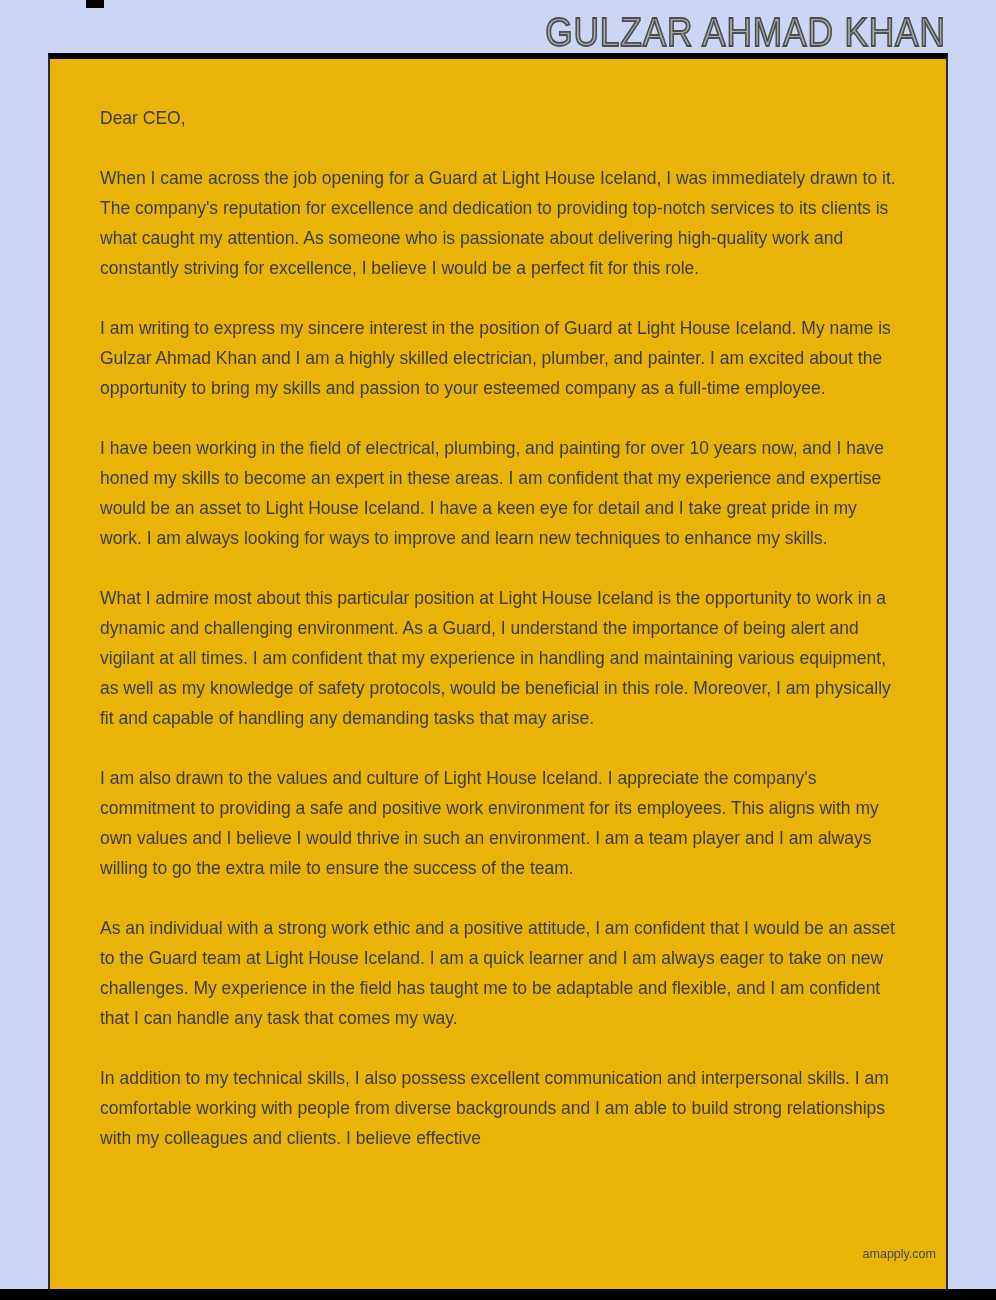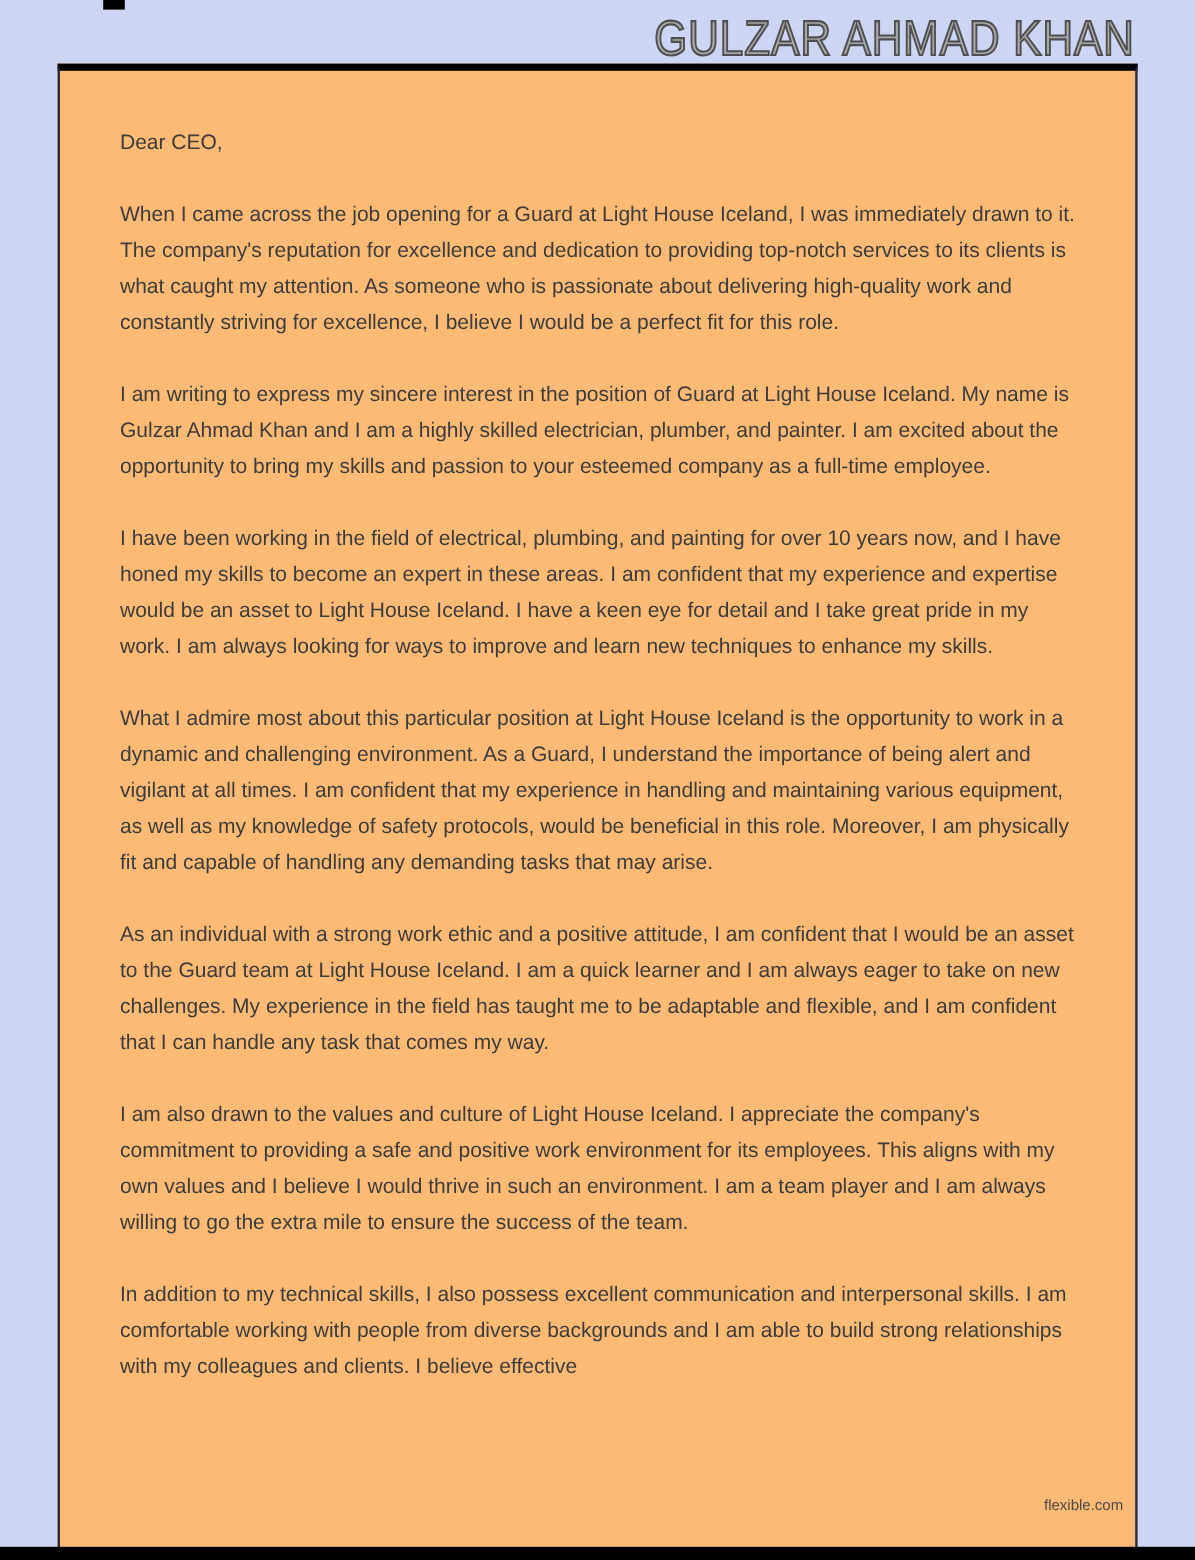--- a/index.html
+++ b/index.html
@@ -46,21 +46,21 @@
     transform:scaleX(0.86);
     transform-origin:right top;
     white-space:nowrap;
   }
   .sheet{
     position:absolute;
     left:48px;
     top:53px;
     width:900px;
     height:1247px;
-    background:#fdba74;
+    background:#eab308;
     border:2px solid var(--frame-border);
     border-top:6px solid var(--rule-color);
     padding:44px 50px 0 50px;
     overflow:hidden;
   }
   .letter-body{
     width:800px;
     font-size:17.5px;
     line-height:30px;
     color:var(--text-color);
@@ -96,23 +96,23 @@
 
   <div class="header-name">GULZAR AHMAD KHAN</div>
 
   <div class="sheet">
     <div class="letter-body">
       <p>Dear CEO,</p>
       <p>When I came across the job opening for a Guard at Light House Iceland, I was immediately drawn to it. The company's reputation for excellence and dedication to providing top-notch services to its clients is what caught my attention. As someone who is passionate about delivering high-quality work and constantly striving for excellence, I believe I would be a perfect fit for this role.</p>
       <p>I am writing to express my sincere interest in the position of Guard at Light House Iceland. My name is Gulzar Ahmad Khan and I am a highly skilled electrician, plumber, and painter. I am excited about the opportunity to bring my skills and passion to your esteemed company as a full-time employee.</p>
       <p>I have been working in the field of electrical, plumbing, and painting for over 10 years now, and I have honed my skills to become an expert in these areas. I am confident that my experience and expertise would be an asset to Light House Iceland. I have a keen eye for detail and I take great pride in my work. I am always looking for ways to improve and learn new techniques to enhance my skills.</p>
       <p>What I admire most about this particular position at Light House Iceland is the opportunity to work in a dynamic and challenging environment. As a Guard, I understand the importance of being alert and vigilant at all times. I am confident that my experience in handling and maintaining various equipment, as well as my knowledge of safety protocols, would be beneficial in this role. Moreover, I am physically fit and capable of handling any demanding tasks that may arise.</p>
+      <p>I am also drawn to the values and culture of Light House Iceland. I appreciate the company's commitment to providing a safe and positive work environment for its employees. This aligns with my own values and I believe I would thrive in such an environment. I am a team player and I am always willing to go the extra mile to ensure the success of the team.</p>
       <p>As an individual with a strong work ethic and a positive attitude, I am confident that I would be an asset to the Guard team at Light House Iceland. I am a quick learner and I am always eager to take on new challenges. My experience in the field has taught me to be adaptable and flexible, and I am confident that I can handle any task that comes my way.</p>
-      <p>I am also drawn to the values and culture of Light House Iceland. I appreciate the company's commitment to providing a safe and positive work environment for its employees. This aligns with my own values and I believe I would thrive in such an environment. I am a team player and I am always willing to go the extra mile to ensure the success of the team.</p>
       <p>In addition to my technical skills, I also possess excellent communication and interpersonal skills. I am comfortable working with people from diverse backgrounds and I am able to build strong relationships with my colleagues and clients. I believe effective</p>
     </div>
   </div>
 
-  <div class="watermark">flexible.com</div>
+  <div class="watermark">amapply.com</div>
 
   <div class="bottom-rule"></div>
 
 </div>
 
 </body></html>

